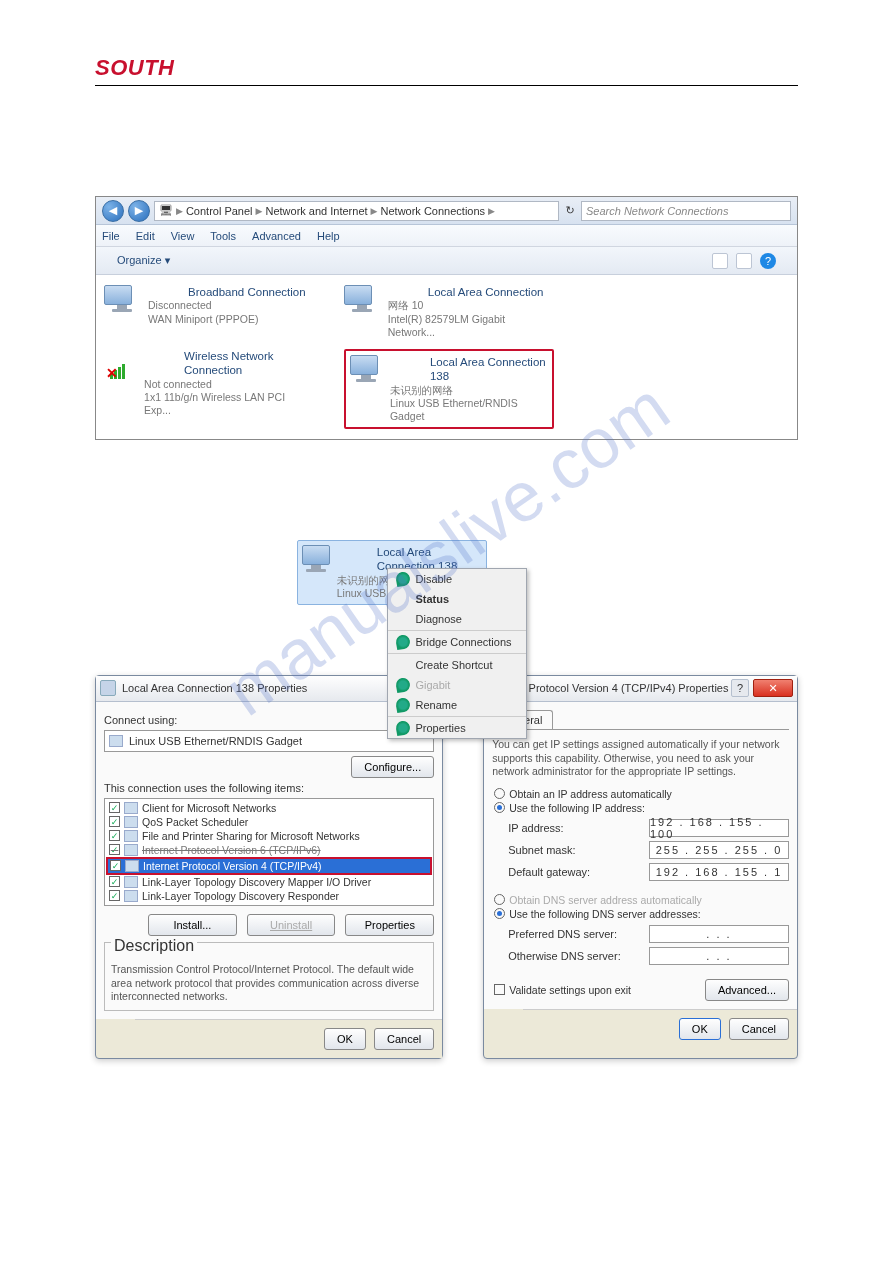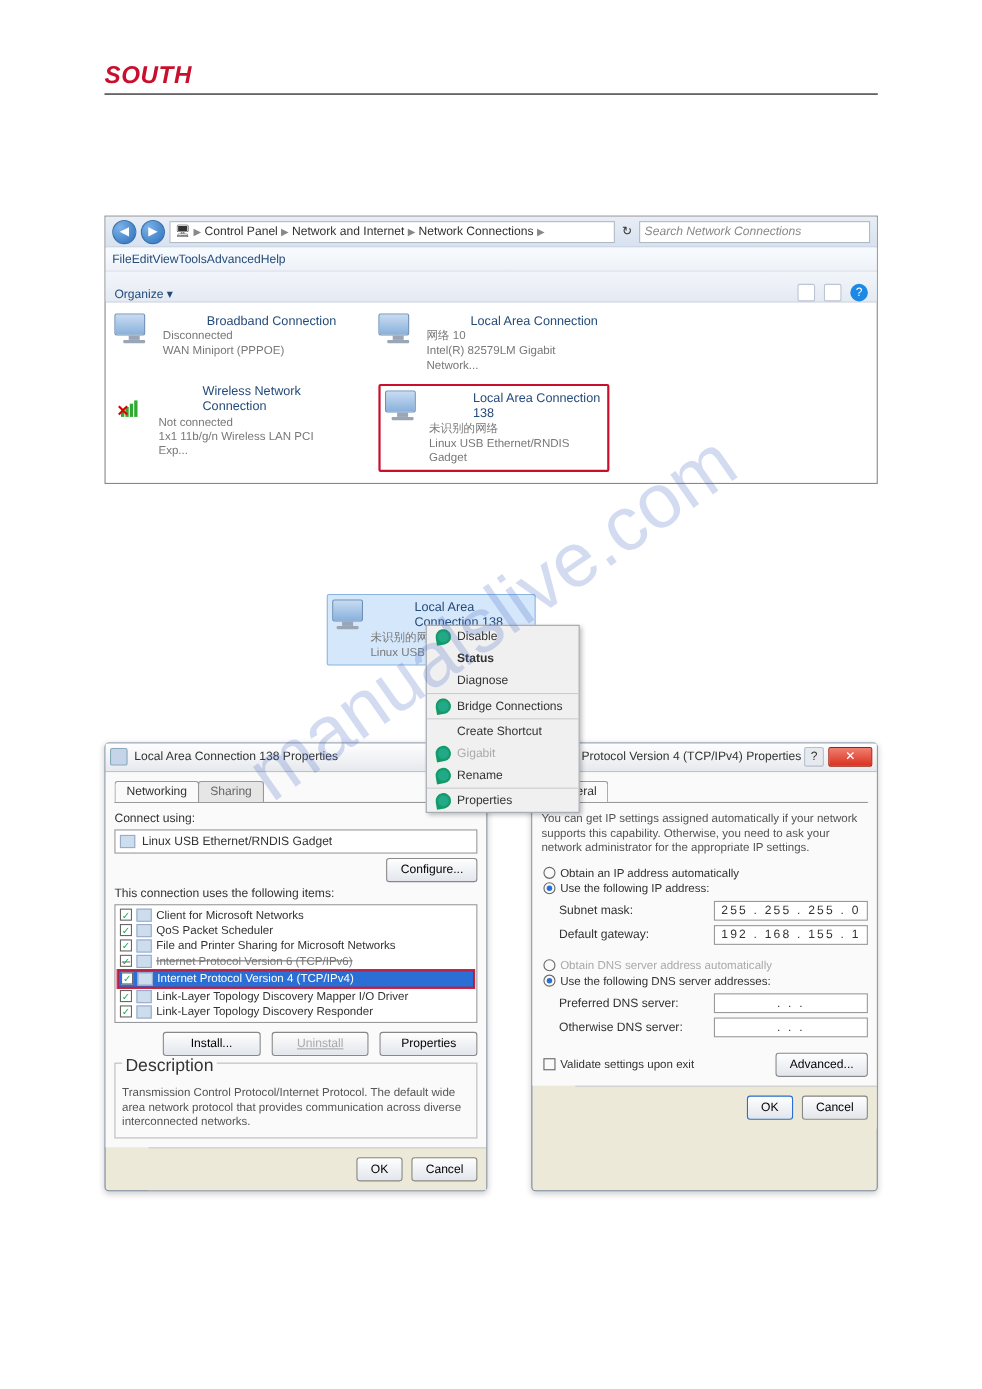--- a/index.html
+++ b/index.html
@@ -76,29 +76,29 @@
     border: 1px solid #b0b8c4;
     display:flex;align-items:center;
     padding:0 4px;
     font-size:11px;color:#888;font-style:italic;
   }
   .menubar {
     height: 22px;
     background: linear-gradient(#f8fbfe,#eef2f8);
     border-bottom:1px solid #d0d6e0;
     display:flex;align-items:center;
-    padding:0 6px;
+    padding:0 6px;gap:16px;
     font-size:11px;color:#254b7a;
   }
   .toolbar {
     height: 28px;
     background: linear-gradient(#f2f6fb,#e4eaf3);
     border-bottom:1px solid #c7cfdc;
-    display:flex;align-items:flex-end;justify-content:space-between;
-    padding:0 8px;font-size:11px;color:#254b7a;
+    display:flex;align-items:center;justify-content:space-between;
+    padding:0 21px;font-size:11px;color:#254b7a;
   }
   .tb-right{display:flex;gap:8px;align-items:center;}
   .tb-icon{width:16px;height:16px;border:1px solid #bcc5d4;background:#fff;border-radius:2px;}
   .help-icon{width:16px;height:16px;border-radius:50%;background:#1e88e5;color:#fff;text-align:center;font-size:11px;line-height:16px;}
   .conn-area{
     display:flex;flex-wrap:wrap;gap:10px 30px;
     padding:10px 8px;
   }
   .conn-item{
     display:flex;gap:8px;width:210px;align-items:flex-start;
@@ -343,24 +343,20 @@
 
     <div class="dialog">
       <div class="dlg-title">
         <div class="dlg-title-left">
           <span class="dlg-icon"></span>
           <span>Local Area Connection 138 Properties</span>
         </div>
         <div class="dlg-close">✕</div>
       </div>
       <div class="dlg-body">
-        <div class="tabs">
-          <div class="tab">Networking</div>
-          <div class="tab inactive">Sharing</div>
-        </div>
         <div class="fld-label">Connect using:</div>
         <div class="fld-box">
           <span class="li-icon"></span>
           <span>Linux USB Ethernet/RNDIS Gadget</span>
         </div>
         <div class="right">
             <button class="btn">Configure...</button>
           </div>
         <div class="fld-label">This connection uses the following items:</div>
         <div class="listbox">
@@ -434,20 +430,24 @@
 
         <div class="li-row">
             <span class="radio"></span>
             <span>Obtain an IP address automatically</span>
           </div>
         <div class="li-row">
             <span class="radio on"></span>
             <span>Use the following IP address:</span>
           </div>
         <div class="iprow">
+            <span>IP address:</span>
+            <div class="ipbox">192 . 168 . 155 . 100</div>
+          </div>
+        <div class="iprow">
             <span>Subnet mask:</span>
             <div class="ipbox">255 . 255 . 255 .   0</div>
           </div>
         <div class="iprow">
             <span>Default gateway:</span>
             <div class="ipbox">192 . 168 . 155 .   1</div>
           </div>
 
         <div style="height:8px"></div>
         <div class="li-row disabled">

